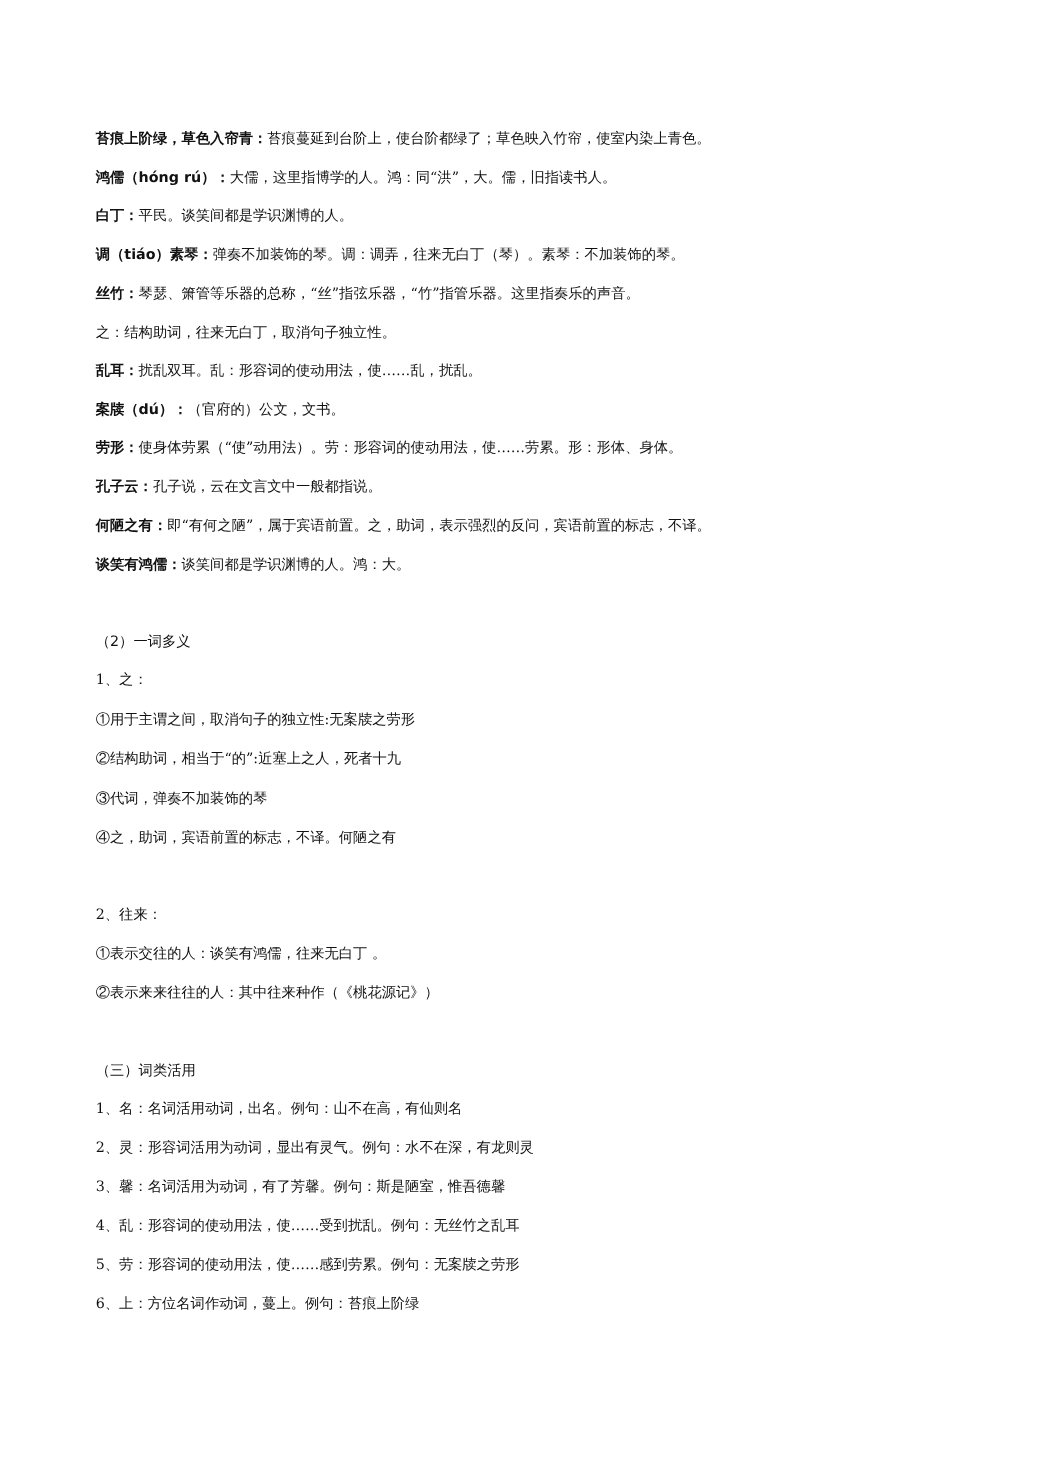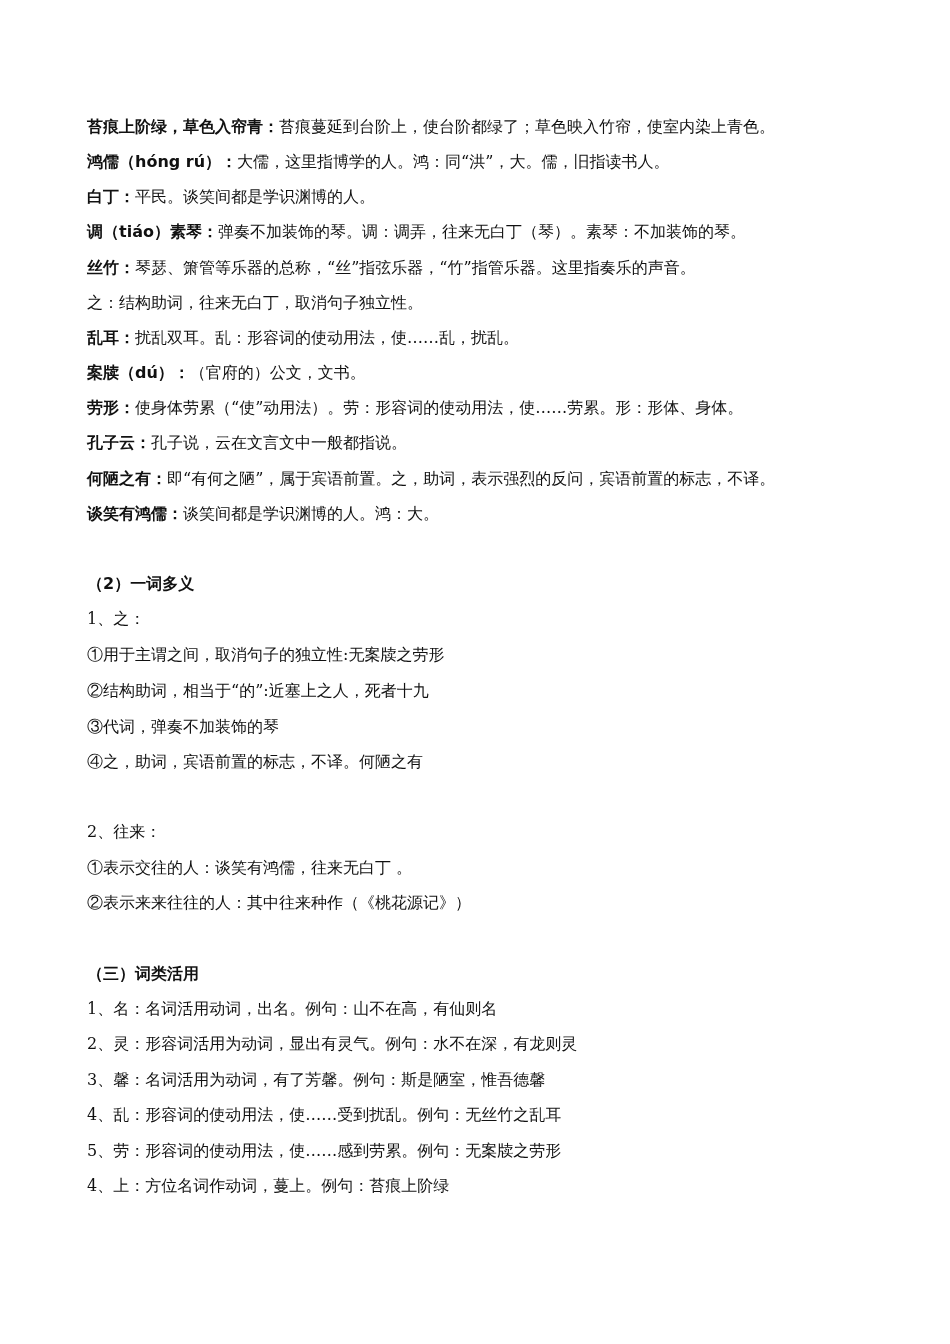--- a/index.html
+++ b/index.html
@@ -1,21 +1,21 @@
 <!DOCTYPE html>
 <html><head>
 <meta charset="utf-8">
 <style>
   html, body { margin: 0; padding: 0; background: #ffffff; }
   body { width: 950px; height: 1344px; position: relative; overflow: hidden;
          font-family: "DejaVu Serif", "Liberation Serif", serif; color: #111; }
   .page { position: absolute; left: 87px; top: 0; width: 800px; }
-  .line { position: absolute; left: 0; white-space: nowrap; font-size: 16px; line-height: 20px; }
+  .line { position: absolute; left: 0; white-space: nowrap; font-size: 13px; line-height: 20px; }
   .term { font-family: "DejaVu Sans", "Liberation Sans", sans-serif; font-weight: bold; }
-  .heading { font-family: "DejaVu Sans", "Liberation Sans", sans-serif; font-weight: bold; }
+  .heading { font-family: "DejaVu Sans", "Liberation Sans", sans-serif; font-weight: normal; }
   .def { font-family: "DejaVu Serif", "Liberation Serif", serif; }
 </style>
 </head>
 <body>
 
 <div class="page">
 
   <div class="line" style="top:117px">
     <span class="term">苔痕上阶绿，草色入帘青：</span><span class="def">苔痕蔓延到台阶上，使台阶都绿了；草色映入竹帘，使室内染上青色。</span>
   </div>
@@ -64,15 +64,15 @@
   <div class="line def" style="top:822px">2、往来：</div>
   <div class="line def" style="top:858px">①表示交往的人：谈笑有鸿儒，往来无白丁 。</div>
   <div class="line def" style="top:893px">②表示来来往往的人：其中往来种作（《桃花源记》）</div>
 
   <div class="line heading" style="top:964px">（三）词类活用</div>
   <div class="line def" style="top:999px">1、名：名词活用动词，出名。例句：山不在高，有仙则名</div>
   <div class="line def" style="top:1034px">2、灵：形容词活用为动词，显出有灵气。例句：水不在深，有龙则灵</div>
   <div class="line def" style="top:1070px">3、馨：名词活用为动词，有了芳馨。例句：斯是陋室，惟吾德馨</div>
   <div class="line def" style="top:1105px">4、乱：形容词的使动用法，使……受到扰乱。例句：无丝竹之乱耳</div>
   <div class="line def" style="top:1141px">5、劳：形容词的使动用法，使……感到劳累。例句：无案牍之劳形</div>
-  <div class="line def" style="top:1176px">4、上：方位名词作动词，蔓上。例句：苔痕上阶绿</div>
+  <div class="line def" style="top:1176px">6、上：方位名词作动词，蔓上。例句：苔痕上阶绿</div>
 
 </div>
 
 </body></html>

